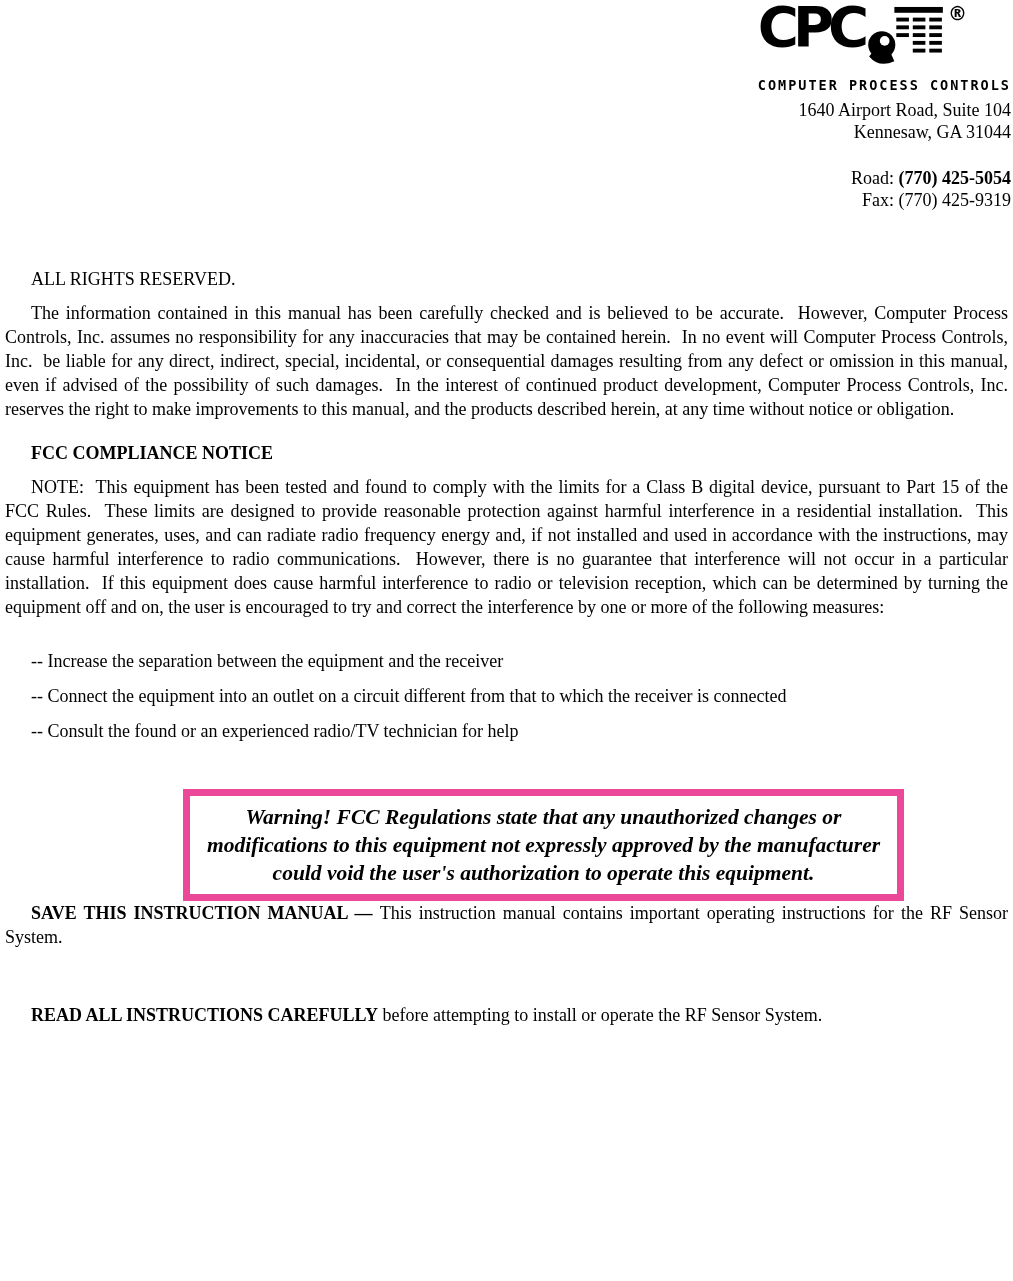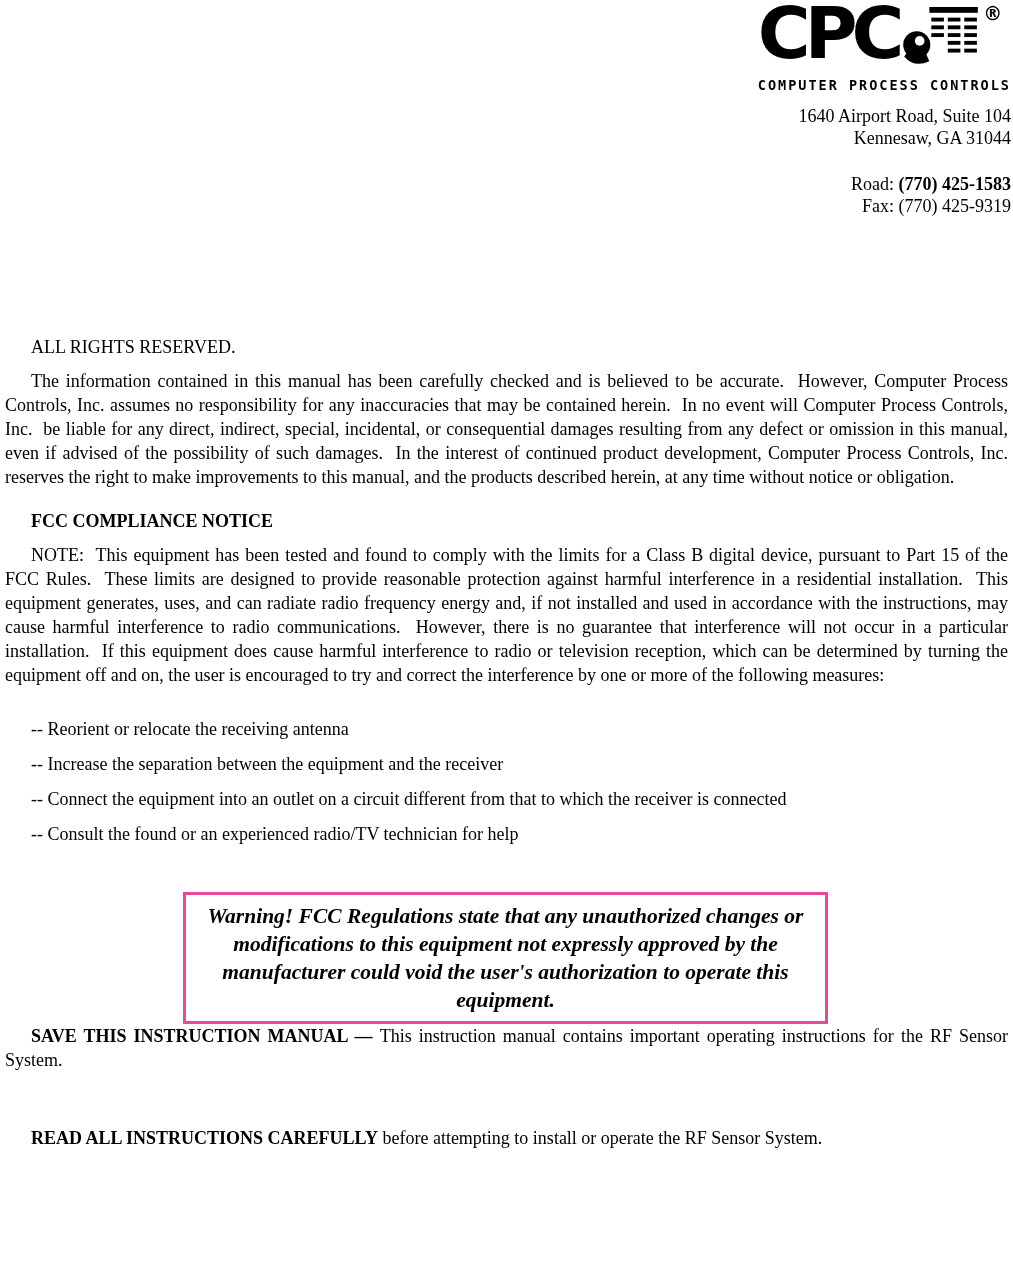--- a/index.html
+++ b/index.html
@@ -11,48 +11,48 @@
   }
   
   .letterhead {
     padding:4px 2px 0 0;
     display:flex; flex-direction:column; align-items:flex-end;
   }
   .logo-block { text-align:left; }
   .brand-row { display:flex; align-items:flex-start; }
   .brand {
     font-family:"DejaVu Sans", sans-serif;
-    font-weight:800; font-size:72px; line-height:0.82; letter-spacing:-6px;
+    font-weight:800; font-size:56px; line-height:0.82; letter-spacing:-6px;
   }
   .logo-icon { width:78px; height:64px; margin-left:4px; margin-top:2px; }
   .reg {
     font-family:"DejaVu Sans", sans-serif;
     font-size:19px; font-weight:bold; margin-left:3px; line-height:1;
   }
   .tagline {
     font-family:"DejaVu Sans Mono", monospace;
     font-weight:700; font-size:13.5px; letter-spacing:2px; margin-top:7px;
     white-space:nowrap;
   }
-  .contact { text-align:right; font-size:18px; line-height:22px; margin-top:12px; }
+  .contact { text-align:right; font-size:18px; line-height:22px; margin-top:6px; }
   .phone-gap { height:24px; }
   
-  main { padding:0 5px 0 5px; margin-top:118px; }
+  main { padding:0 5px 0 5px; margin-top:56px; }
   main p { font-size:18px; line-height:24px; white-space:pre-wrap; margin:0 0 10px 0; }
   .indent { text-indent:26px; }
   .justify { text-align:justify; }
   .fcc-heading {
     font-size:18px; font-weight:bold; line-height:24px;
     margin:20px 0 10px 0; text-indent:26px;
   }
   .measures { margin-top:30px; }
   .measures p { margin-bottom:11px; text-indent:26px; }
   .warning-box {
-    width:645px; margin:46px 0 0 178px;
-    border:3px solid #ec4899; padding:7px 14px;
+    width:721px; margin:46px 0 0 178px;
+    border:7px solid #ec4899; padding:7px 14px;
   }
   .warning-box p {
     font-size:21.5px; font-weight:bold; font-style:italic;
     text-align:center; line-height:28px; margin:0; white-space:normal;
   }
   .read-para { margin-top:54px !important; }
   .save-para { margin-top:0 !important; }
 </style>
 </head>
 <body>
@@ -86,36 +86,35 @@
         </svg>
         <span class="reg">®</span>
       </div>
       <div class="tagline">COMPUTER PROCESS CONTROLS</div>
     </div>
 
     <div class="contact">
       <div>1640 Airport Road, Suite 104</div>
       <div>Kennesaw, GA 31044</div>
       <div class="phone-gap"></div>
-      <div><span>Road: </span><strong>(770) 425-1583</strong></div>
+      <div><span>Road: </span><strong>(770) 425-5054</strong></div>
       <div>Fax: (770) 425-9319</div>
     </div>
   </header>
 
   <main>
     <p class="indent">ALL RIGHTS RESERVED.</p>
 
     <p class="indent justify">The information contained in this manual has been carefully checked and is believed to be accurate.  However, Computer Process Controls, Inc. assumes no responsibility for any inaccuracies that may be contained herein.  In no event will Computer Process Controls, Inc.  be liable for any direct, indirect, special, incidental, or consequential damages resulting from any defect or omission in this manual, even if advised of the possibility of such damages.  In the interest of continued product development, Computer Process Controls, Inc.  reserves the right to make improvements to this manual, and the products described herein, at any time without notice or obligation.</p>
 
     <h2 class="fcc-heading">FCC COMPLIANCE NOTICE</h2>
 
     <p class="indent justify">NOTE:  This equipment has been tested and found to comply with the limits for a Class B digital device, pursuant to Part 15 of the FCC Rules.  These limits are designed to provide reasonable protection against harmful interference in a residential installation.  This equipment generates, uses, and can radiate radio frequency energy and, if not installed and used in accordance with the instructions, may cause harmful interference to radio communications.  However, there is no guarantee that interference will not occur in a particular installation.  If this equipment does cause harmful interference to radio or television reception, which can be determined by turning the equipment off and on, the user is encouraged to try and correct the interference by one or more of the following measures:</p>
 
     <div class="measures">
-      <p>-- Reorient or relocate the receiving antenna</p>
       <p>-- Increase the separation between the equipment and the receiver</p>
       <p>-- Connect the equipment into an outlet on a circuit different from that to which the receiver is connected</p>
       <p>-- Consult the found or an experienced radio/TV technician for help</p>
     </div>
 
     <div class="warning-box">
       <p>Warning!  FCC Regulations state that any unauthorized changes or modifications to this equipment not expressly approved by the manufacturer could void the user's authorization to operate this equipment.</p>
     </div>
 
     <p class="indent justify save-para"><strong>SAVE THIS INSTRUCTION MANUAL — </strong><span>This instruction manual contains important operating instructions for the RF Sensor System.</span></p>

